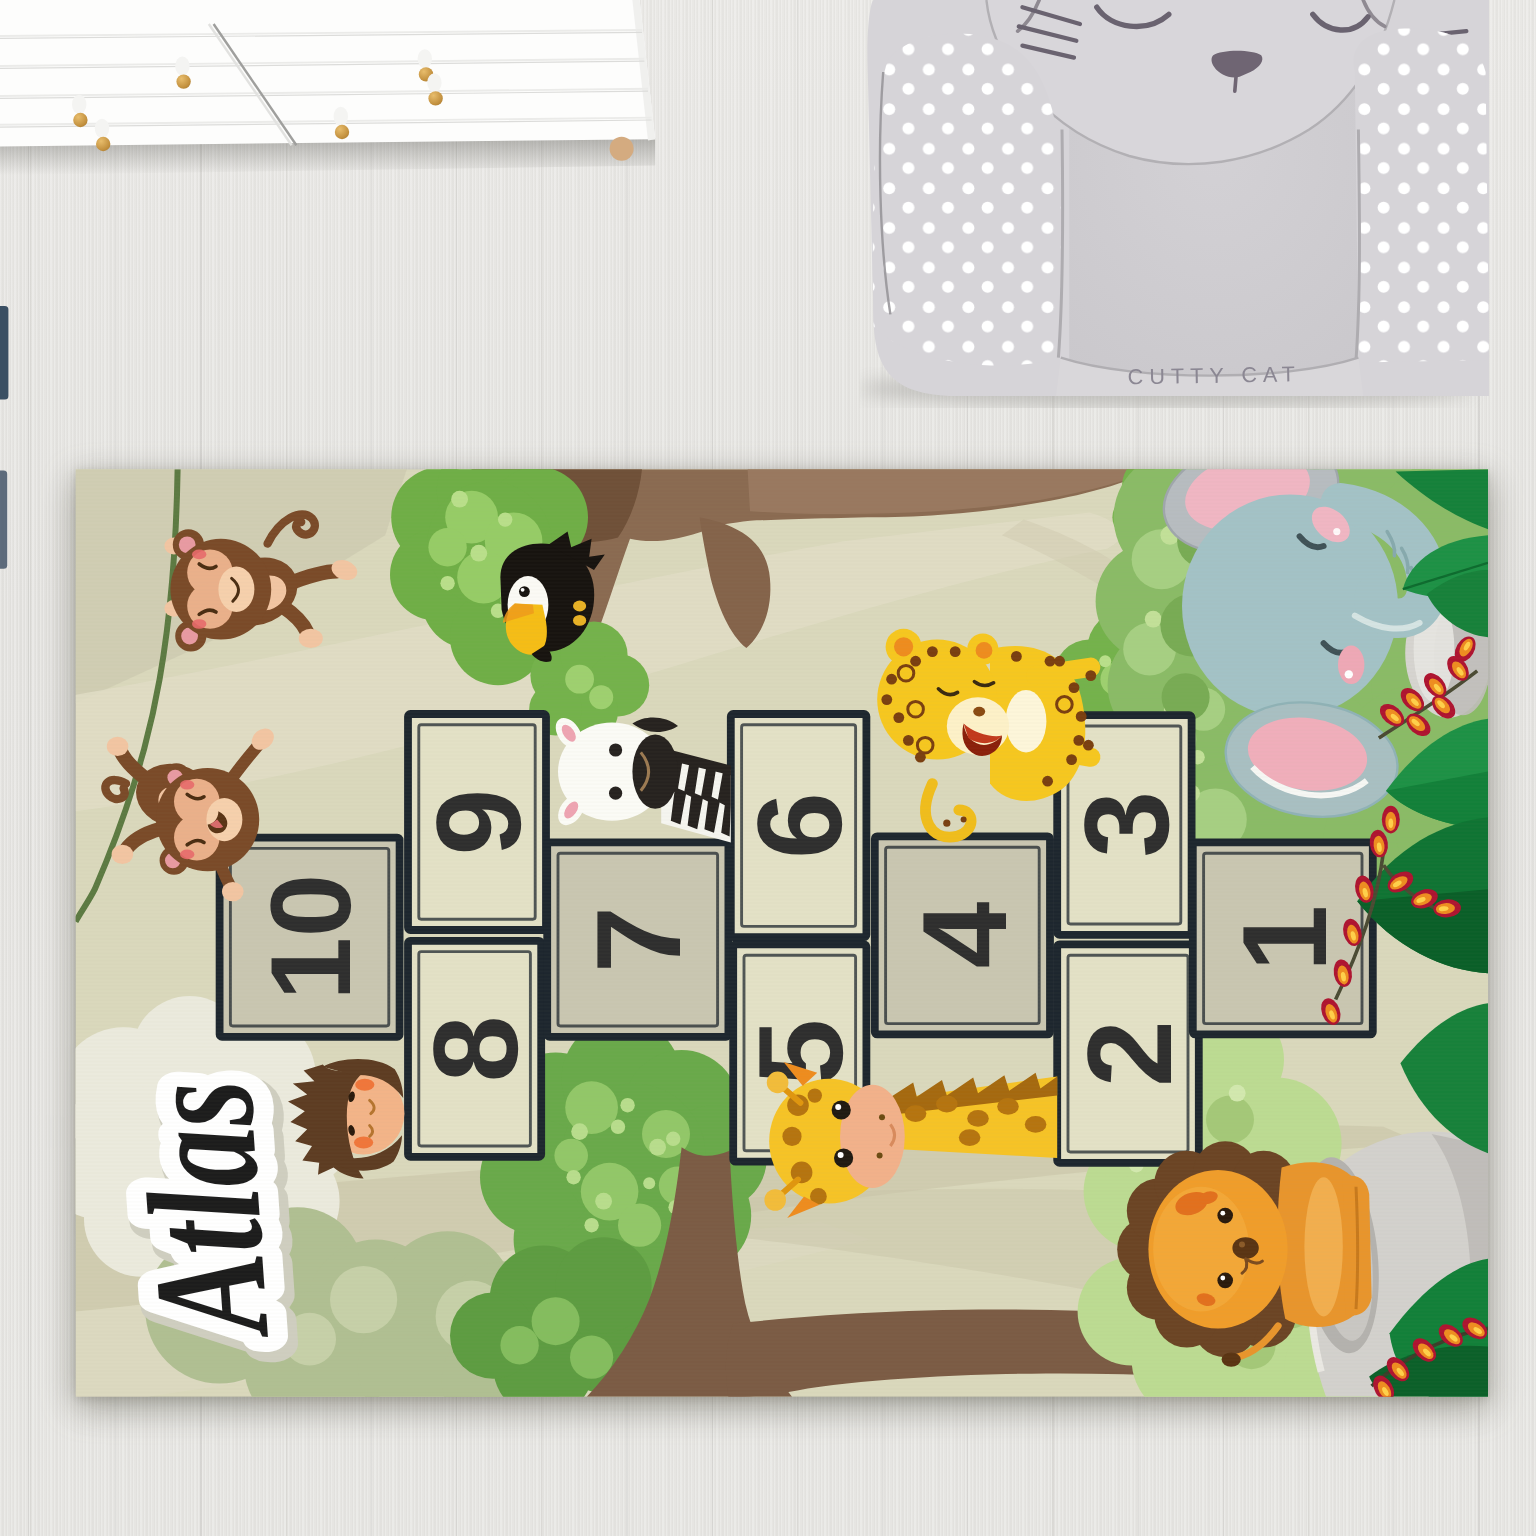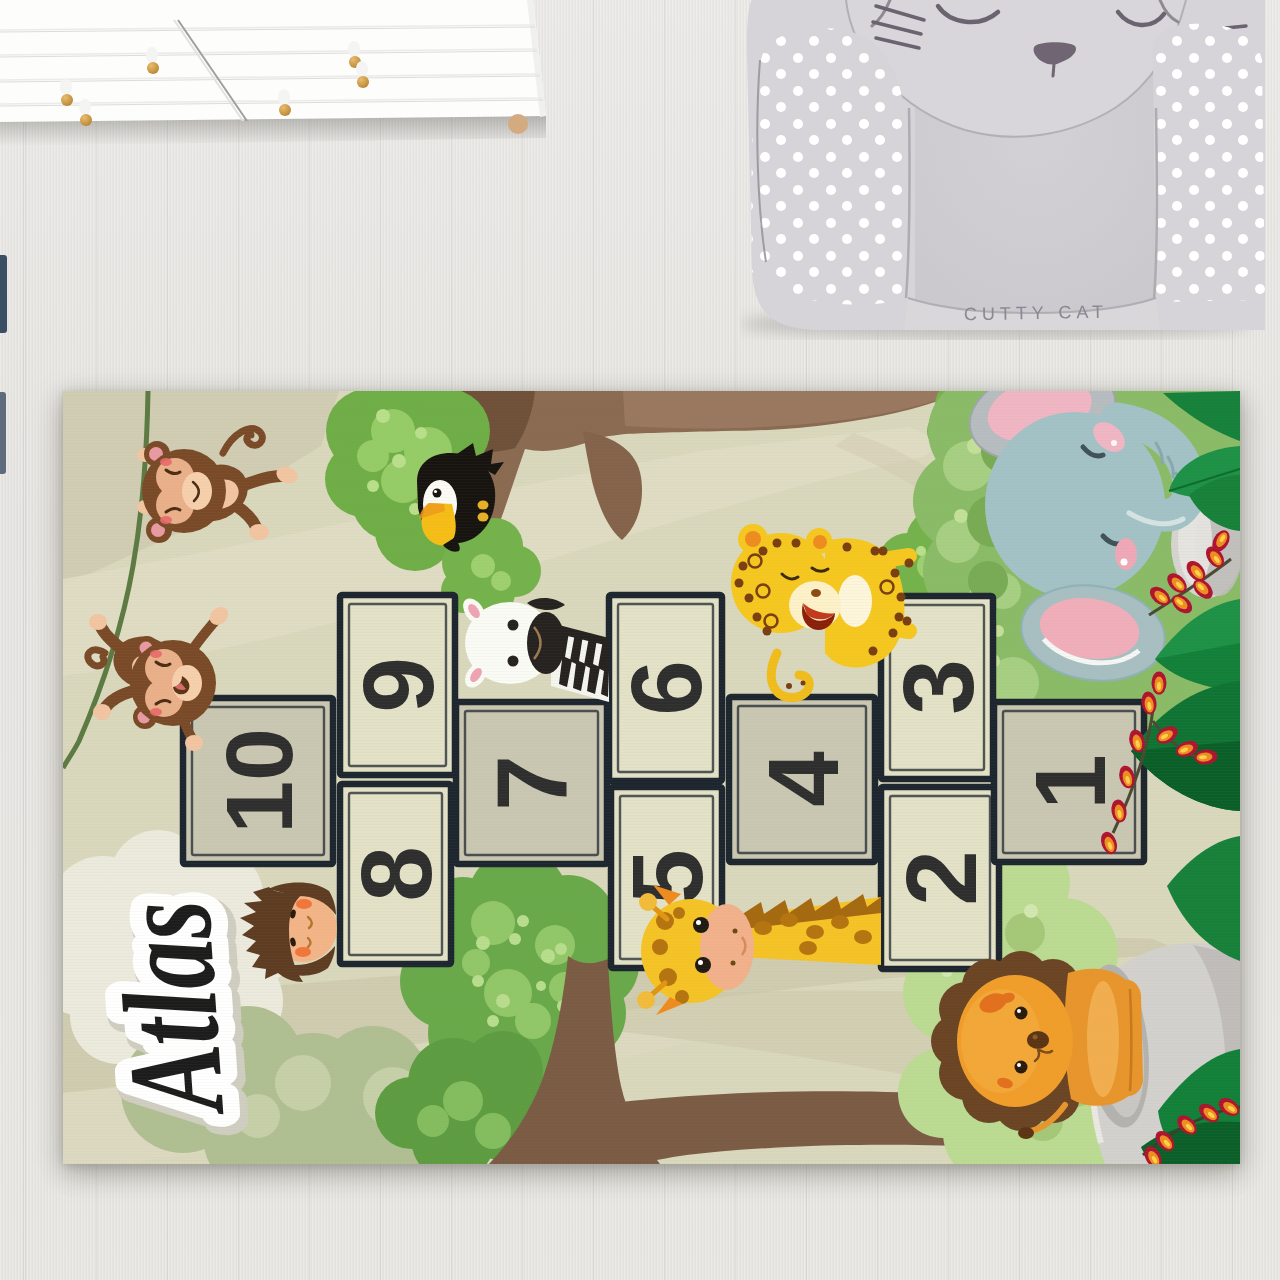--- a/index.html
+++ b/index.html
@@ -3,21 +3,21 @@
 <style>
 html,body{margin:0;padding:0}
 body{width:1280px;height:1280px;position:relative;overflow:hidden;font-family:"Liberation Sans",sans-serif;background:#e6e5e2}
 #floor{position:absolute;inset:0;
 background:
  repeating-linear-gradient(90deg, rgba(120,118,112,.11) 0 1px, rgba(0,0,0,0) 1px 71px),
  repeating-linear-gradient(90deg, rgba(255,255,255,.22) 0 1px, rgba(0,0,0,0) 1px 2px, rgba(125,122,115,.035) 2px 3px),
  linear-gradient(180deg,#e9e8e5 0%,#e4e3e0 40%,#e6e5e2 100%);
 background-position:25px 0,0 0,0 0;}
 #dresserwrap{position:absolute;left:0;top:0}
-#chairwrap{position:absolute;left:740px;top:0}
+#chairwrap{position:absolute;left:716px;top:0}
 #rugwrap{position:absolute;left:63px;top:391px;filter:drop-shadow(0 8px 14px rgba(100,98,85,.45)) drop-shadow(0 2px 4px rgba(100,98,85,.3))}
 .toy{position:absolute;background:#3a4f63;border-radius:0 3px 3px 0}
 </style></head>
 <body>
 <div id="floor"></div>
 <div class="toy" style="left:0;top:255px;width:7px;height:78px"></div>
 <div class="toy" style="left:0;top:392px;width:6px;height:82px;background:#45566a;opacity:.85"></div>
 <div id="dresserwrap">
 <svg width="560" height="150" viewBox="0 0 560 150">
 <defs>

